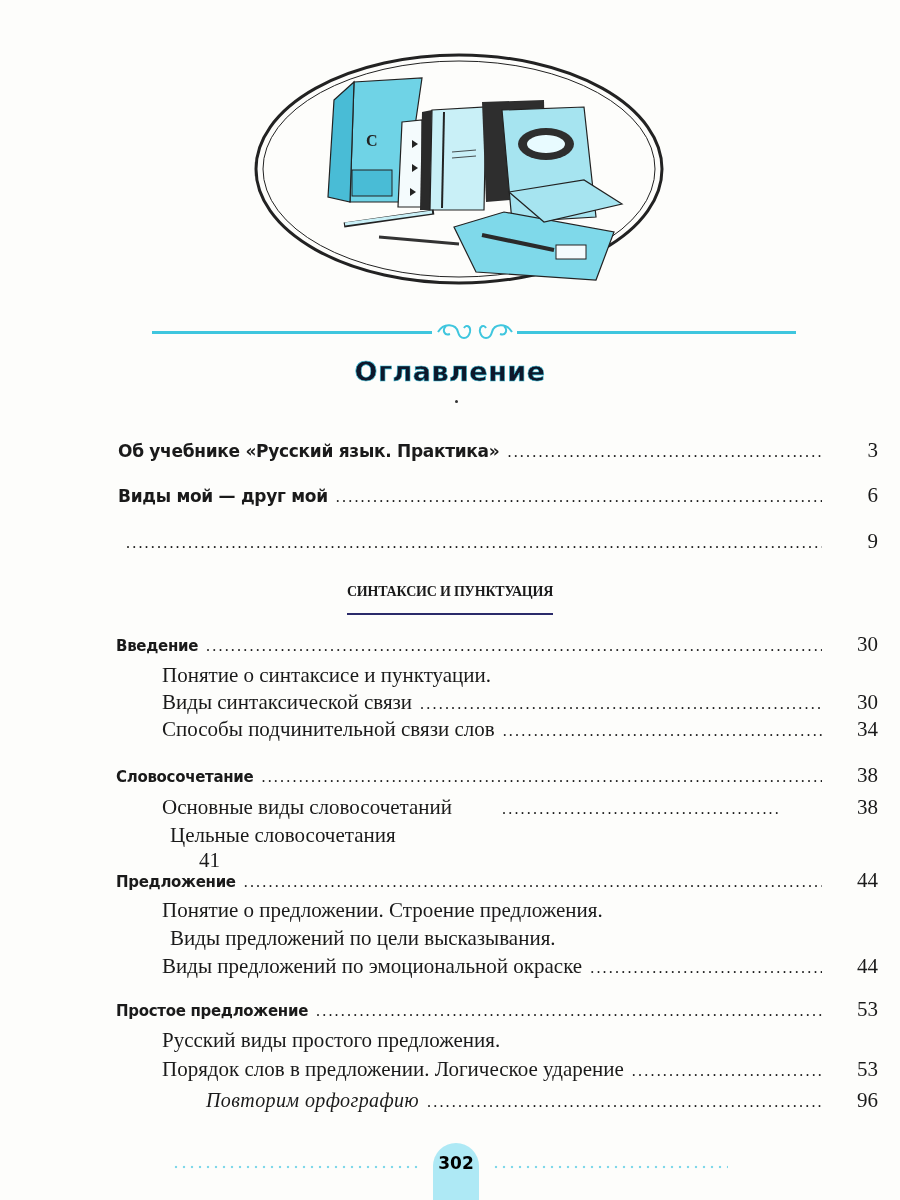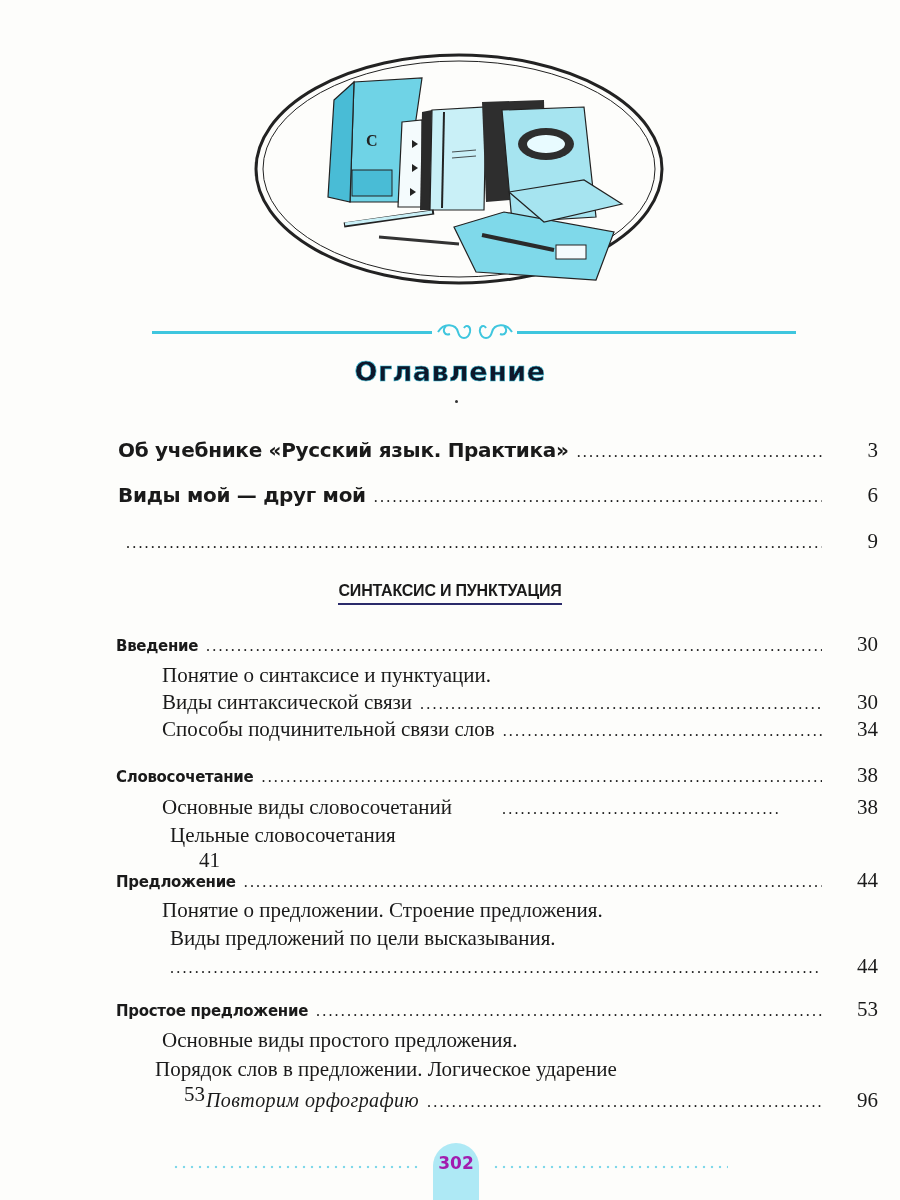--- a/index.html
+++ b/index.html
@@ -37,45 +37,45 @@
   .row .label { white-space: nowrap; }
   .row .leader {
     flex: 1; overflow: hidden; white-space: nowrap; margin: 0 6px 0 8px;
     letter-spacing: 2.2px; font-family: "Liberation Serif", serif; font-size: 16px;
   }
   .row .page {
     width: 50px; text-align: right; padding-right: 22px; font-size: 21px;
     font-family: "Liberation Serif", serif;
   }
   .row.noleader .leader { visibility: hidden; }
-  .sans-bold { font-family: "DejaVu Sans", sans-serif; font-weight: bold; font-size: 20px; letter-spacing: -0.3px; }
+  .sans-bold { font-family: "DejaVu Sans", sans-serif; font-weight: bold; font-size: 17px; letter-spacing: -0.3px; }
   .sans-upper { font-family: "DejaVu Sans", sans-serif; font-size: 19px; letter-spacing: -0.2px; }
   .head-bold { font-family: "DejaVu Sans", sans-serif; font-weight: bold; font-size: 15px; letter-spacing: -0.3px; }
   .serif-sub { font-family: "Liberation Serif", serif; font-size: 21px; }
   .serif-italic { font-family: "Liberation Serif", serif; font-style: italic; font-size: 20px; letter-spacing: 0.4px; }
   .section-heading {
     position: absolute; left: 0; width: 900px; top: 582px; text-align: center;
   }
   .section-heading span {
-    display: inline-block; font-family: Liberation Sans, sans-serif; font-weight: bold;
-    font-size: 16px; letter-spacing: -0.2px; padding-bottom: 3px;
+    display: inline-block; font-family: Liberation Serif, serif; font-weight: bold;
+    font-size: 14px; letter-spacing: -0.2px; padding-bottom: 13px;
     border-bottom: 2px solid #2b2b6a;
   }
   .footer-dots {
     position: absolute; top: 1165px; height: 4px;
     background-image: radial-gradient(circle, #7fd8ea 1.3px, transparent 1.6px);
     background-size: 8px 4px;
   }
   .page-tab {
     position: absolute; left: 433px; top: 1143px; width: 46px; height: 60px;
     background: #aee9f5; border-radius: 23px 23px 0 0;
   }
   .page-tab span {
     position: absolute; left: 0; width: 46px; top: 10px; text-align: center;
-    font-family: "DejaVu Sans", sans-serif; font-weight: bold; font-size: 17px; color: #a21caf;
+    font-family: "DejaVu Sans", sans-serif; font-weight: bold; font-size: 17px; color: #000000;
   }
 </style>
 </head>
 <body>
 
 <div class="illustration">
   <svg width="410" height="235" viewBox="0 0 410 235">
     <ellipse cx="205" cy="117" rx="203" ry="114" fill="none" stroke="#222" stroke-width="3"></ellipse>
     <ellipse cx="205" cy="117" rx="196" ry="108" fill="none" stroke="#222" stroke-width="1"></ellipse>
 
@@ -192,35 +192,36 @@
   <span class="label serif-sub">Понятие о предложении. Строение предложения.</span>
   <span class="leader"></span>
   <span class="page"></span>
 </div>
 <div class="row noleader" style="top:926px; left:162px; width:738px;margin-left:8px;">
   <span class="label serif-sub">Виды предложений по цели высказывания.</span>
   <span class="leader"></span>
   <span class="page"></span>
 </div>
 <div class="row" style="top:954px; left:162px; width:738px;">
+  <span class="label serif-sub">Виды предложений по эмоциональной окраске</span>
   <span class="leader">......................................................................................................................</span>
   <span class="page">44</span>
 </div>
 
 <div class="row" style="top:997px; left:116px; width:784px;">
   <span class="label head-bold">Простое предложение</span>
   <span class="leader">......................................................................................................................</span>
   <span class="page">53</span>
 </div>
 <div class="row noleader" style="top:1028px; left:162px; width:738px;">
-  <span class="label serif-sub">Основные виды простого предложения.</span>
-  <span class="leader"></span>
-  <span class="page"></span>
-</div>
-<div class="row" style="top:1057px; left:147px; width:738px;flex-direction:column;">
+  <span class="label serif-sub">Русский виды простого предложения.</span>
+  <span class="leader"></span>
+  <span class="page"></span>
+</div>
+<div class="row" style="top:1057px; left:162px; width:738px;">
   <span class="label serif-sub">Порядок слов в предложении. Логическое ударение</span>
   <span class="leader">......................................................................................................................</span>
   <span class="page">53</span>
 </div>
 <div class="row" style="top:1088px; left:206px; width:694px;">
   <span class="label serif-italic">Повторим орфографию</span>
   <span class="leader">......................................................................................................................</span>
   <span class="page">96</span>
 </div>
 

